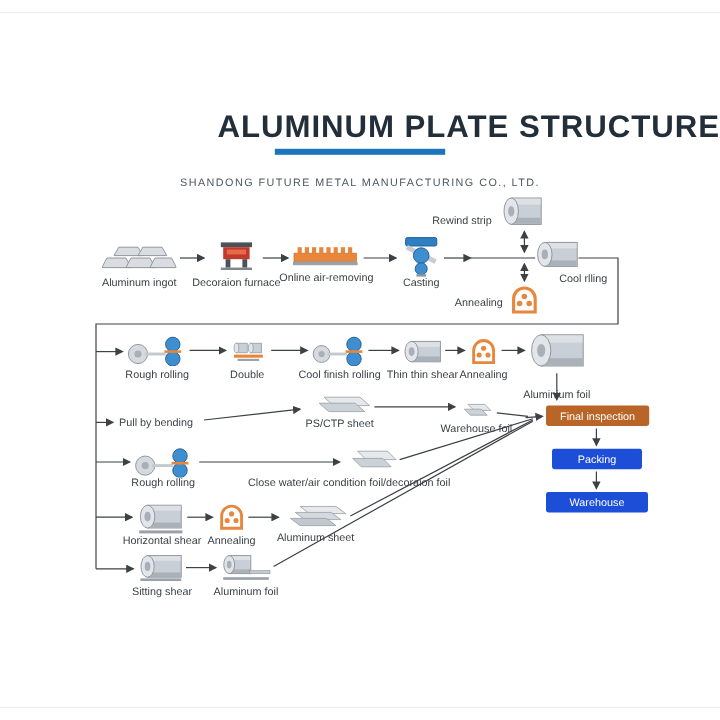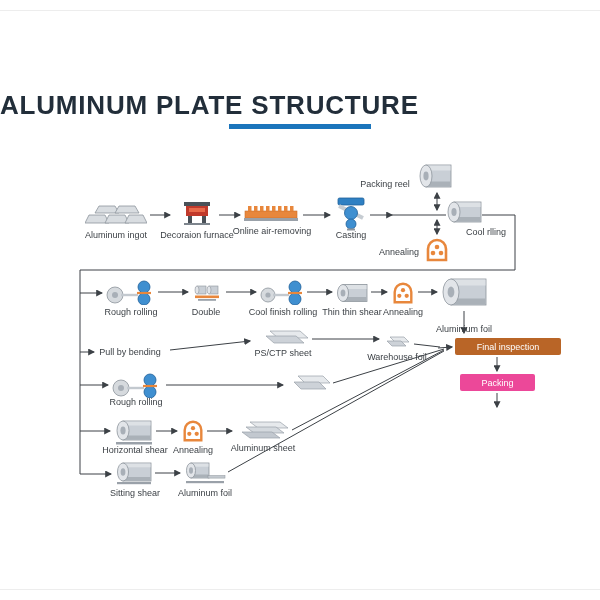--- a/index.html
+++ b/index.html
@@ -1,38 +1,39 @@
 <!DOCTYPE html>
 <html><head>
 <meta charset="utf-8">
 <style>
   *{margin:0;padding:0;box-sizing:border-box;}
   html,body{background:#ffffff;}
   body{font-family:"Liberation Sans",sans-serif;}
   .page{position:relative;width:600px;height:600px;background:#ffffff;overflow:hidden;}
   .frame-line{position:absolute;left:0;width:600px;height:1px;background:#ededed;}
-  .title{position:absolute;top:90px;left:0;width:600px;text-align:left;font-size:26px;font-weight:800;color:#222e3a;letter-spacing:0.8px;}
+  .title{position:absolute;top:90px;left:0;width:600px;text-align:right;font-size:26px;font-weight:800;color:#222e3a;letter-spacing:0.8px;}
   .title-underline{position:absolute;top:124px;left:229px;width:142px;height:5px;background:#1b75bc;}
   .subtitle{position:absolute;top:147px;left:0;width:600px;text-align:center;font-size:9px;letter-spacing:1.2px;color:#4c565f;}
   .wires{position:absolute;left:0;top:0;}
   .ic{position:absolute;line-height:0;}
   .lb{position:absolute;font-size:9px;color:#3a3f44;white-space:nowrap;transform:translateX(-50%);}
-  .obox{position:absolute;height:17px;border-radius:2px;color:#ffffff;font-size:9px;display:flex;align-items:center;justify-content:center;background:#ec4899;}
+  .obox{position:absolute;height:17px;border-radius:2px;color:#ffffff;font-size:9px;display:flex;align-items:center;justify-content:center;background:#1d4ed8;}
   .obox.dark{background:#b96527;}
 </style>
 </head>
 <body>
 
 <div class="page">
 
   <div class="frame-line" style="top:10px"></div>
   <div class="frame-line" style="top:589px"></div>
 
   <div class="title">ALUMINUM PLATE STRUCTURE</div>
   <div class="title-underline"></div>
+  <div class="subtitle">SHANDONG FUTURE METAL MANUFACTURING CO., LTD.</div>
 
   <svg class="wires" width="600" height="600">
     <defs>
       <marker id="ah" viewBox="0 0 6 6" markerWidth="7" markerHeight="7" refX="5" refY="3" orient="auto-start-reverse" markerUnits="userSpaceOnUse">
         <path d="M0 0 L6 3 L0 6 Z" fill="#3c4146"></path>
       </marker>
     </defs>
     <g stroke="#3c4146" stroke-width="1" fill="none">
 
       <path d="M150 215 h20" marker-end="url(#ah)"></path>
@@ -134,21 +135,21 @@
 
   <div class="ic" style="left:418px;top:162px">
     <svg width="34" height="28" viewBox="0 0 34 28">
       <rect x="8" y="3" width="25" height="22" fill="#c9cfd6" stroke="#8d949c" stroke-width="0.8"></rect>
       <rect x="8.5" y="3.5" width="24" height="5" fill="#dde1e5"></rect>
       <rect x="8.5" y="19.5" width="24" height="5" fill="#aab1b8"></rect>
       <ellipse cx="8" cy="14" rx="6" ry="11" fill="#e2e5e9" stroke="#8d949c" stroke-width="0.8"></ellipse>
       <ellipse cx="8" cy="14" rx="2.6" ry="4.4" fill="#a8afb7"></ellipse>
     </svg>
   </div>
-  <div class="lb" style="left:385px;top:179px">Packing reel</div>
+  <div class="lb" style="left:385px;top:179px">Rewind strip</div>
 
   <div class="ic" style="left:424px;top:237px">
     <svg width="26" height="26" viewBox="0 0 26 26">
       <path d="M4 23 V12 a9 9 0 0 1 18 0 V23 Z" fill="#ffffff" stroke="#e8873c" stroke-width="2.6"></path>
       <circle cx="13" cy="10" r="2.3" fill="#e8873c"></circle>
       <circle cx="9" cy="16" r="2.3" fill="#e8873c"></circle>
       <circle cx="17" cy="16" r="2.3" fill="#e8873c"></circle>
     </svg>
   </div>
   <div class="lb" style="left:399px;top:247px">Annealing</div>
@@ -261,20 +262,21 @@
     </svg>
   </div>
   <div class="lb" style="left:136px;top:397px">Rough rolling</div>
 
   <div class="ic" style="left:287px;top:374px">
     <svg width="44" height="18" viewBox="0 0 44 18">
       <path d="M11 2 L36 2 L43 9 L18 9 Z" fill="#e6e9ec" stroke="#9aa1a9" stroke-width="0.7"></path>
       <path d="M7 8 L32 8 L39 15 L14 15 Z" fill="#cdd2d8" stroke="#9aa1a9" stroke-width="0.7"></path>
     </svg>
   </div>
+  <div class="lb" style="left:291px;top:397px">Close water/air condition foil/decoraion foil</div>
 
   <div class="ic" style="left:114px;top:419px">
     <svg width="40" height="27" viewBox="0 0 40 27">
       <rect x="9" y="2" width="28" height="19" fill="#c9cfd6" stroke="#8d949c" stroke-width="0.8"></rect>
       <rect x="9.5" y="2.5" width="27" height="4" fill="#dde1e5"></rect>
       <rect x="9.5" y="16.5" width="27" height="4" fill="#aab1b8"></rect>
       <ellipse cx="9" cy="11.5" rx="6" ry="9.5" fill="#e2e5e9" stroke="#8d949c" stroke-width="0.8"></ellipse>
       <ellipse cx="9" cy="11.5" rx="2.6" ry="4" fill="#a8afb7"></ellipse>
       <rect x="2" y="23" width="36" height="2.5" fill="#9aa1a9"></rect>
     </svg>
@@ -318,20 +320,23 @@
       <rect x="7.5" y="2.5" width="17" height="3.2" fill="#dde1e5"></rect>
       <rect x="7.5" y="13.5" width="17" height="3.2" fill="#aab1b8"></rect>
       <ellipse cx="7" cy="9.5" rx="4.5" ry="7.5" fill="#e2e5e9" stroke="#8d949c" stroke-width="0.8"></ellipse>
       <ellipse cx="7" cy="9.5" rx="2" ry="3.2" fill="#a8afb7"></ellipse>
       <rect x="24" y="14.5" width="17" height="2.6" fill="#c3c9cf" stroke="#8d949c" stroke-width="0.5"></rect>
       <rect x="2" y="20" width="38" height="2.2" fill="#9aa1a9"></rect>
     </svg>
   </div>
   <div class="lb" style="left:205px;top:488px">Aluminum foil</div>
 
-  <div class="obox dark" style="left:455px;top:338px;width:106px">
+  <div class="obox dark" style="left:455px;top:338px;width:86px">
     <span>Final inspection</span>
   </div>
   <div class="obox" style="left:460px;top:374px;width:75px">
     <span>Packing</span>
   </div>
+  <div class="obox" style="left:455px;top:410px;width:85px">
+    <span>Warehouse</span>
+  </div>
 
 </div>
 
 </body></html>

